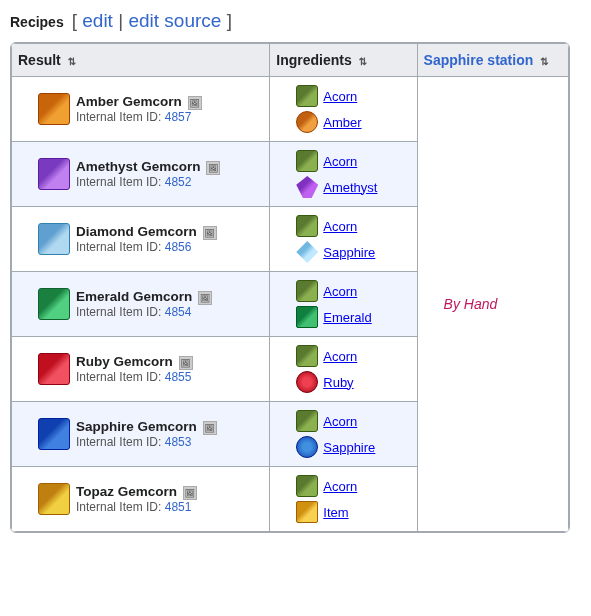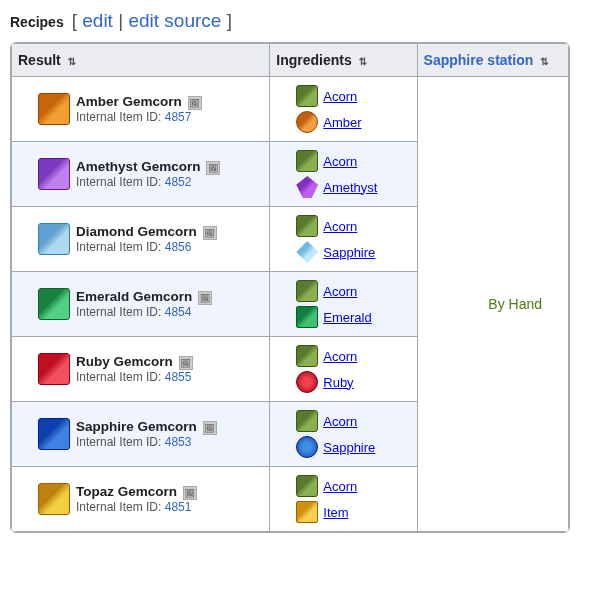--- a/index.html
+++ b/index.html
@@ -103,24 +103,25 @@
       color: #3366cc;
       font-size: 13px;
     }
     .ing-icon {
       width: 22px;
       height: 22px;
       display: inline-block;
       flex-shrink: 0;
     }
     .crafting-cell {
-      text-align: right;
+      text-align: left;
       font-size: 14px;
-      color: #4d7c0f;
+      color: #be185d;
       vertical-align: middle;
+      font-style: italic;
     }
 
     
     .icon-amber-gemcorn { background: linear-gradient(135deg, #c8640a 40%, #f0a030 60%); border-radius: 3px; border: 1px solid #a04000; }
     .icon-amethyst-gemcorn { background: linear-gradient(135deg, #7a3abf 40%, #c080f0 60%); border-radius: 3px; border: 1px solid #5a1a9f; }
     .icon-diamond-gemcorn { background: linear-gradient(135deg, #60a0d0 40%, #b0d8f0 60%); border-radius: 3px; border: 1px solid #3080b0; }
     .icon-emerald-gemcorn { background: linear-gradient(135deg, #1a8040 40%, #50d080 60%); border-radius: 3px; border: 1px solid #106030; }
     .icon-ruby-gemcorn { background: linear-gradient(135deg, #c01020 40%, #f05060 60%); border-radius: 3px; border: 1px solid #900010; }
     .icon-sapphire-gemcorn { background: linear-gradient(135deg, #1040b0 40%, #4080e0 60%); border-radius: 3px; border: 1px solid #0020a0; }
     .icon-topaz-gemcorn { background: linear-gradient(135deg, #c08010 40%, #f0d040 60%); border-radius: 3px; border: 1px solid #a06000; }

